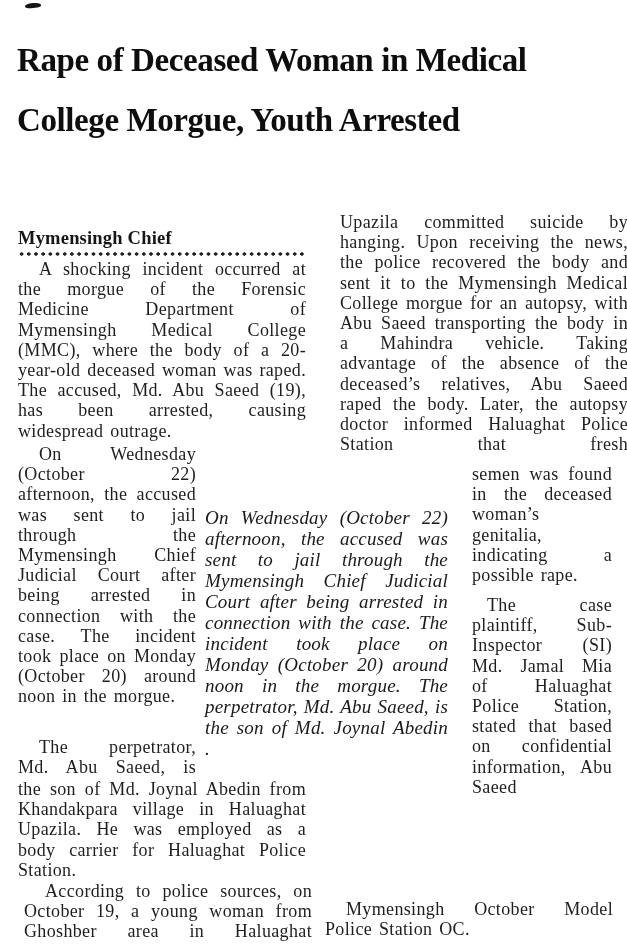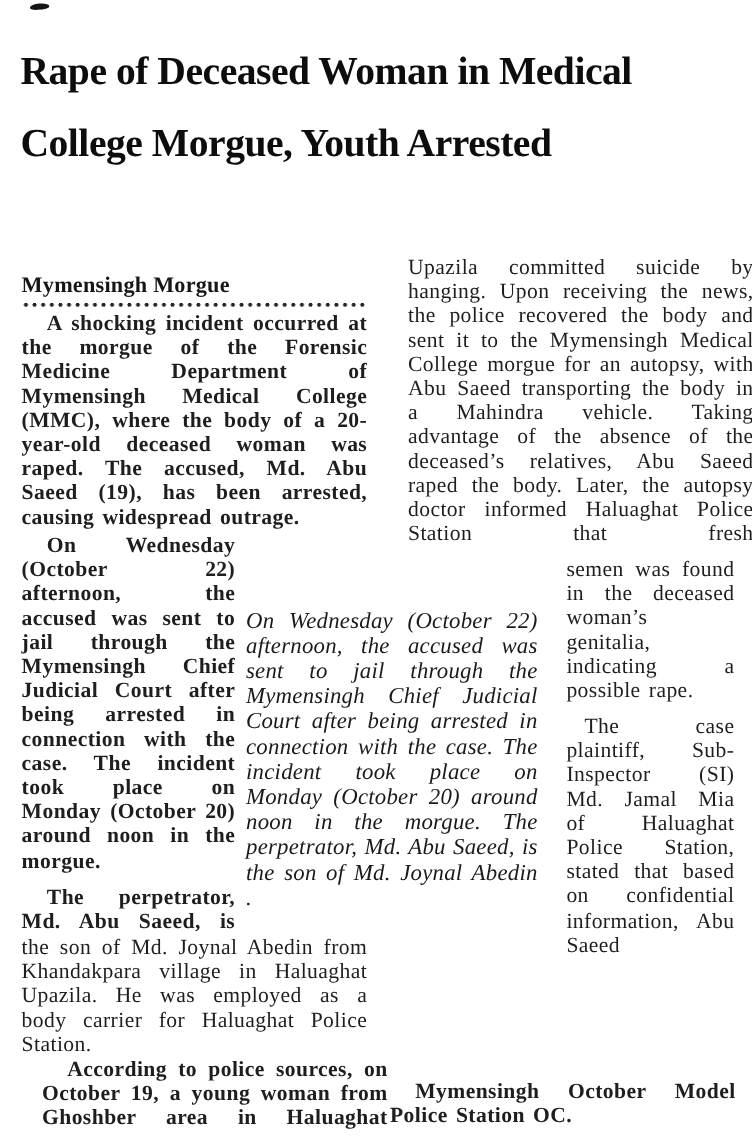--- a/index.html
+++ b/index.html
@@ -65,28 +65,28 @@
   .bodytext {
     position: absolute;
     margin: 0;
     font-size: 18px;
     line-height: 20.2px;
     text-align: justify;
     letter-spacing: 0.35px;
     word-spacing: 2px;
     color: #1e1e1e;
   }
-  .indent { text-indent: 21px; font-weight: bold; }
+  .indent { text-indent: 21px; }
   .runon { text-align-last: justify; }
 
   #l1  { left: 18px;  top: 259px; width: 288px; }
   #l2  { left: 18px;  top: 444px; width: 178px; }
   #l3a { left: 18px;  top: 737px; width: 178px; }
   #l3b { left: 18px;  top: 779px; width: 288px; }
-  #l4  { left: 35px;  top: 881px; width: 288px; }
+  #l4  { left: 24px;  top: 881px; width: 288px; }
 
   #r1  { left: 325px; top: 212px; width: 288px; margin-left: 15px; }
   #r1c { left: 472px; top: 464px; width: 140px; }
   #r2  { left: 472px; top: 595px; width: 140px; text-indent: 15px; }
   #r2c { left: 325px; top: 796px; width: 288px; }
   #r3  { left: 325px; top: 899px; width: 288px; }
 
   .pull-quote {
     position: absolute;
     left: 205px;
@@ -105,21 +105,21 @@
 </style>
 </head>
 <body>
 
 <div class="page">
 
   <div class="artifact"></div>
 
   <h1 class="headline">Rape of Deceased Woman in Medical College Morgue, Youth Arrested</h1>
 
-  <div class="byline">Mymensingh Morgue</div>
+  <div class="byline">Mymensingh Chief</div>
 
   <div class="byline-rule"></div>
 
   <p id="l1" class="bodytext indent">A shocking incident occurred at the morgue of the Forensic Medicine Department of Mymensingh Medical College (MMC), where the body of a 20-year-old deceased woman was raped. The accused, Md. Abu Saeed (19), has been arrested, causing widespread outrage.</p>
 
   <p id="l2" class="bodytext indent">On Wednesday (October 22) afternoon, the accused was sent to jail through the Mymensingh Chief Judicial Court after being arrested in connection with the case. The incident took place on Monday (October 20) around noon in the morgue.</p>
 
   <p id="l3b" class="bodytext">the son of Md. Joynal Abedin from Khandakpara village in Haluaghat Upazila. He was employed as a body carrier for Haluaghat Police Station.</p>
 
   <p id="l3a" class="bodytext indent runon">The perpetrator, Md. Abu Saeed, is</p>

